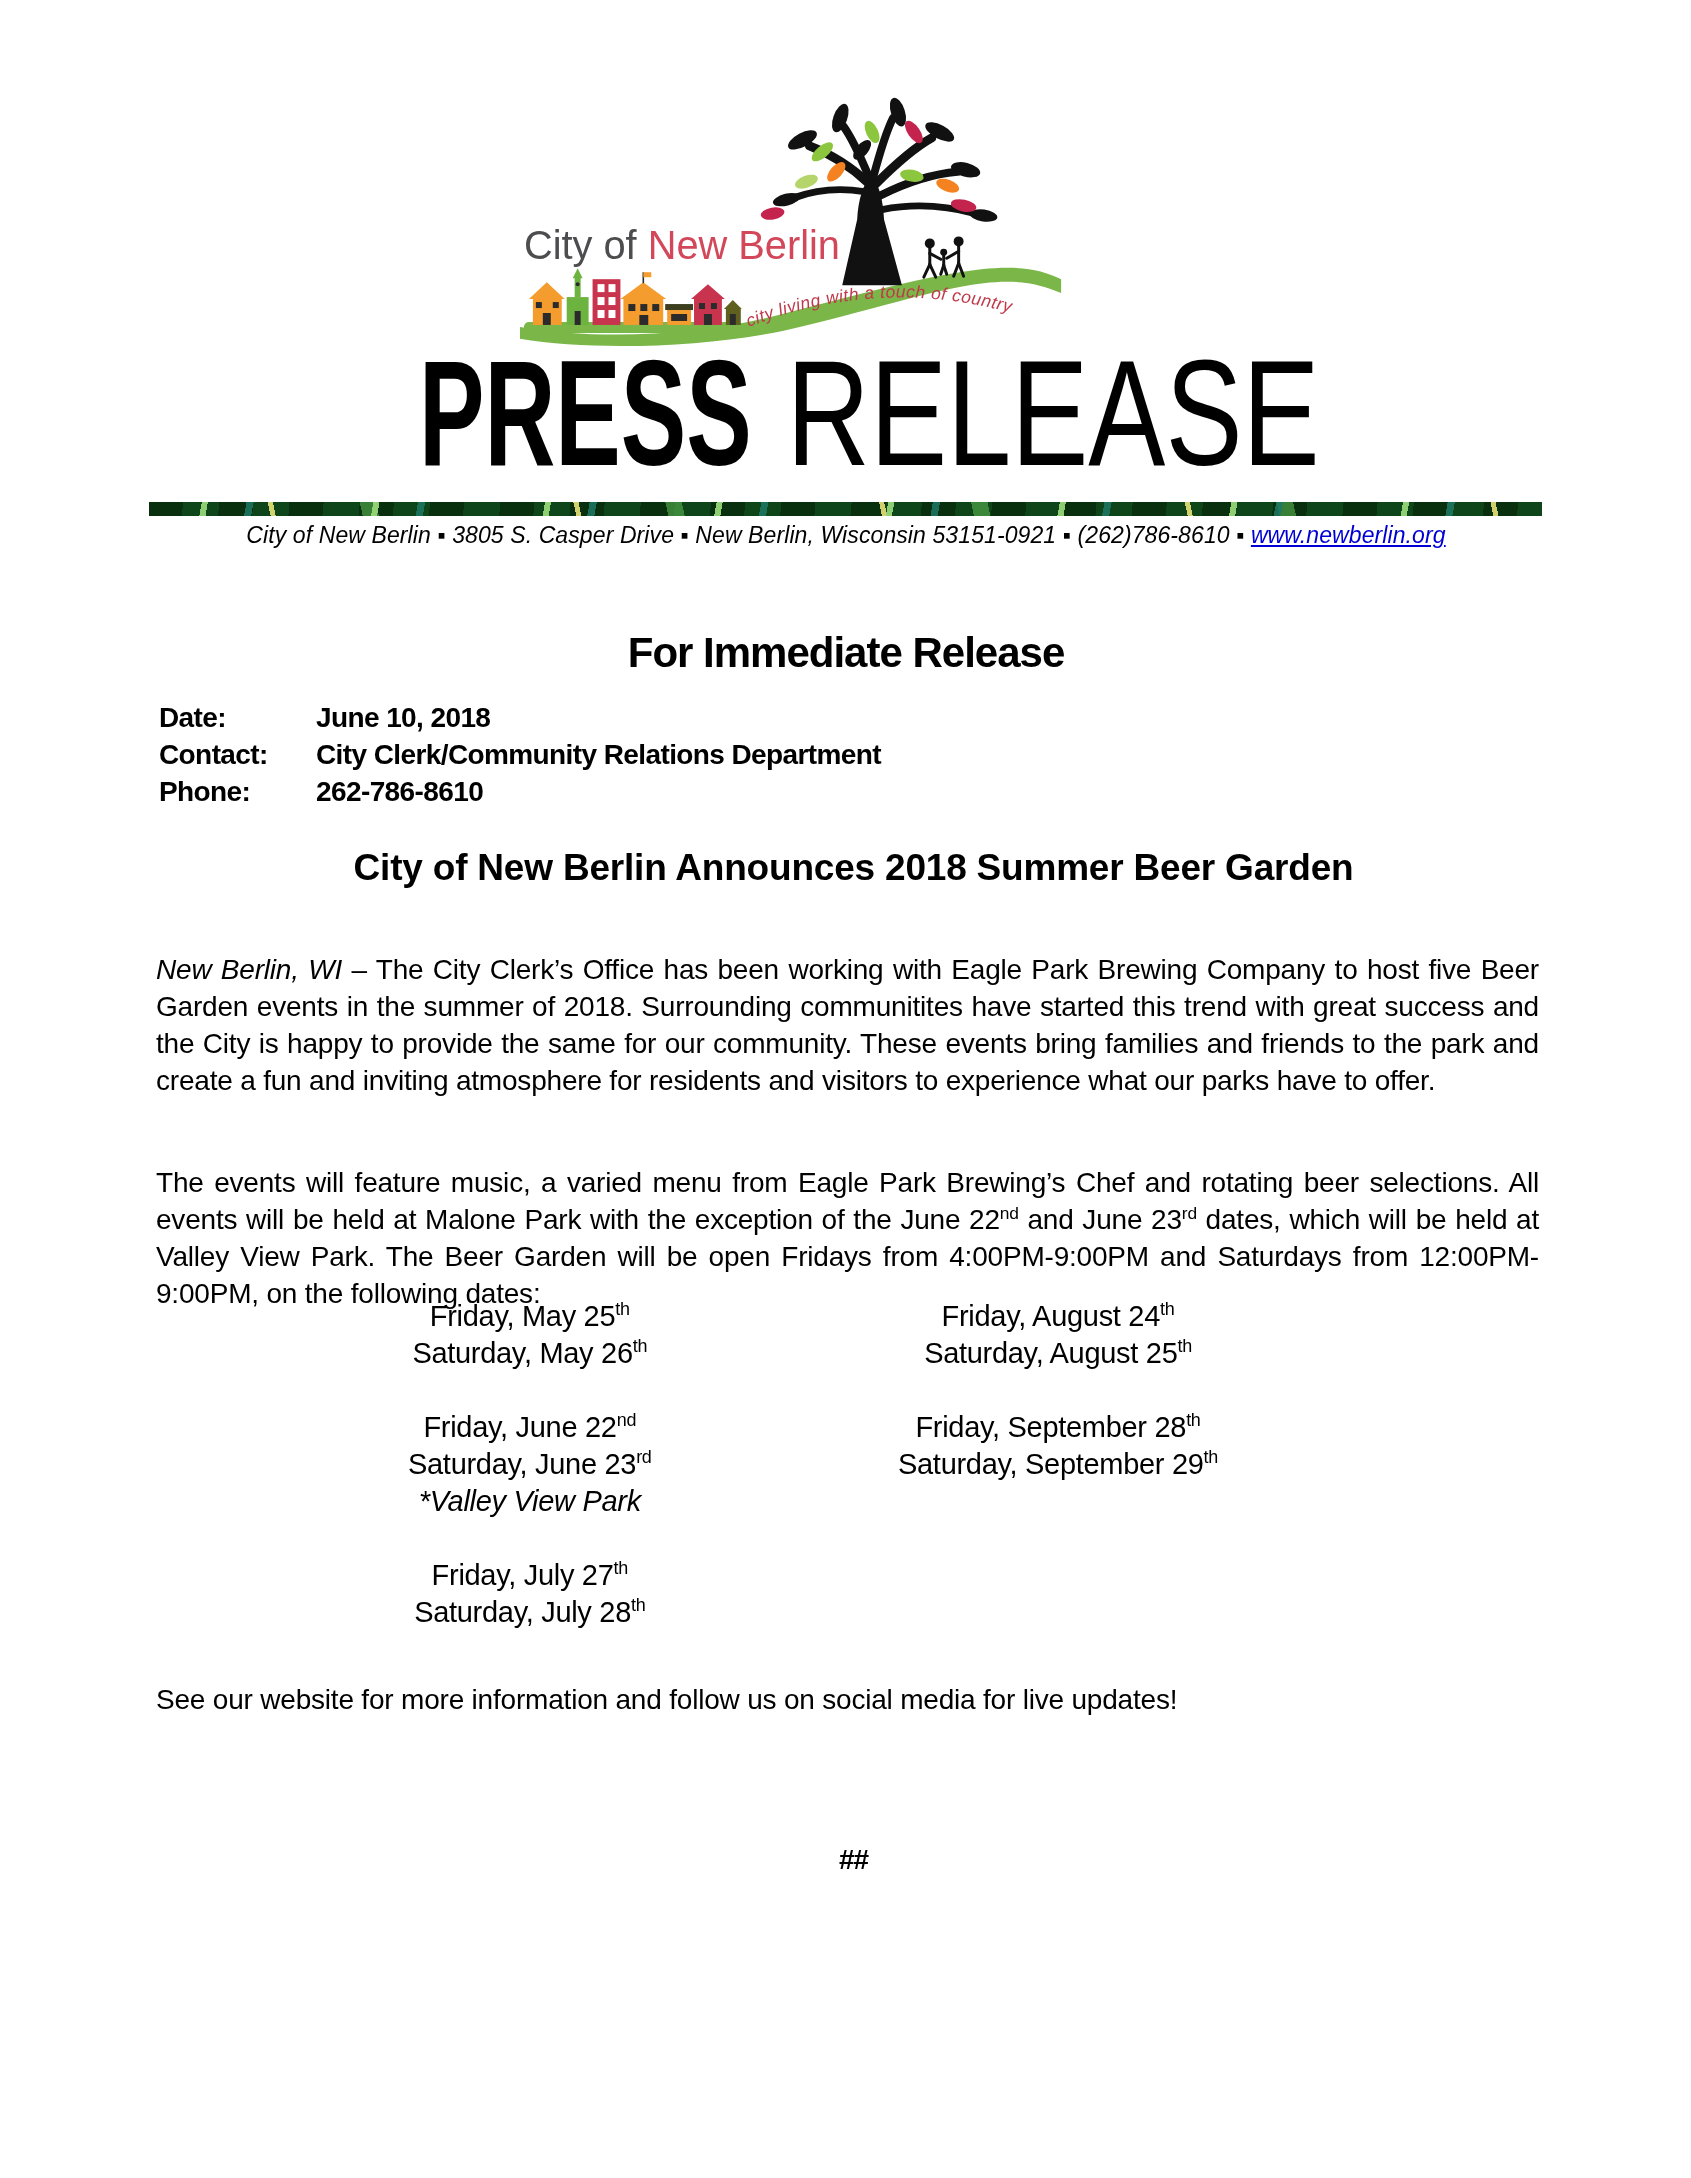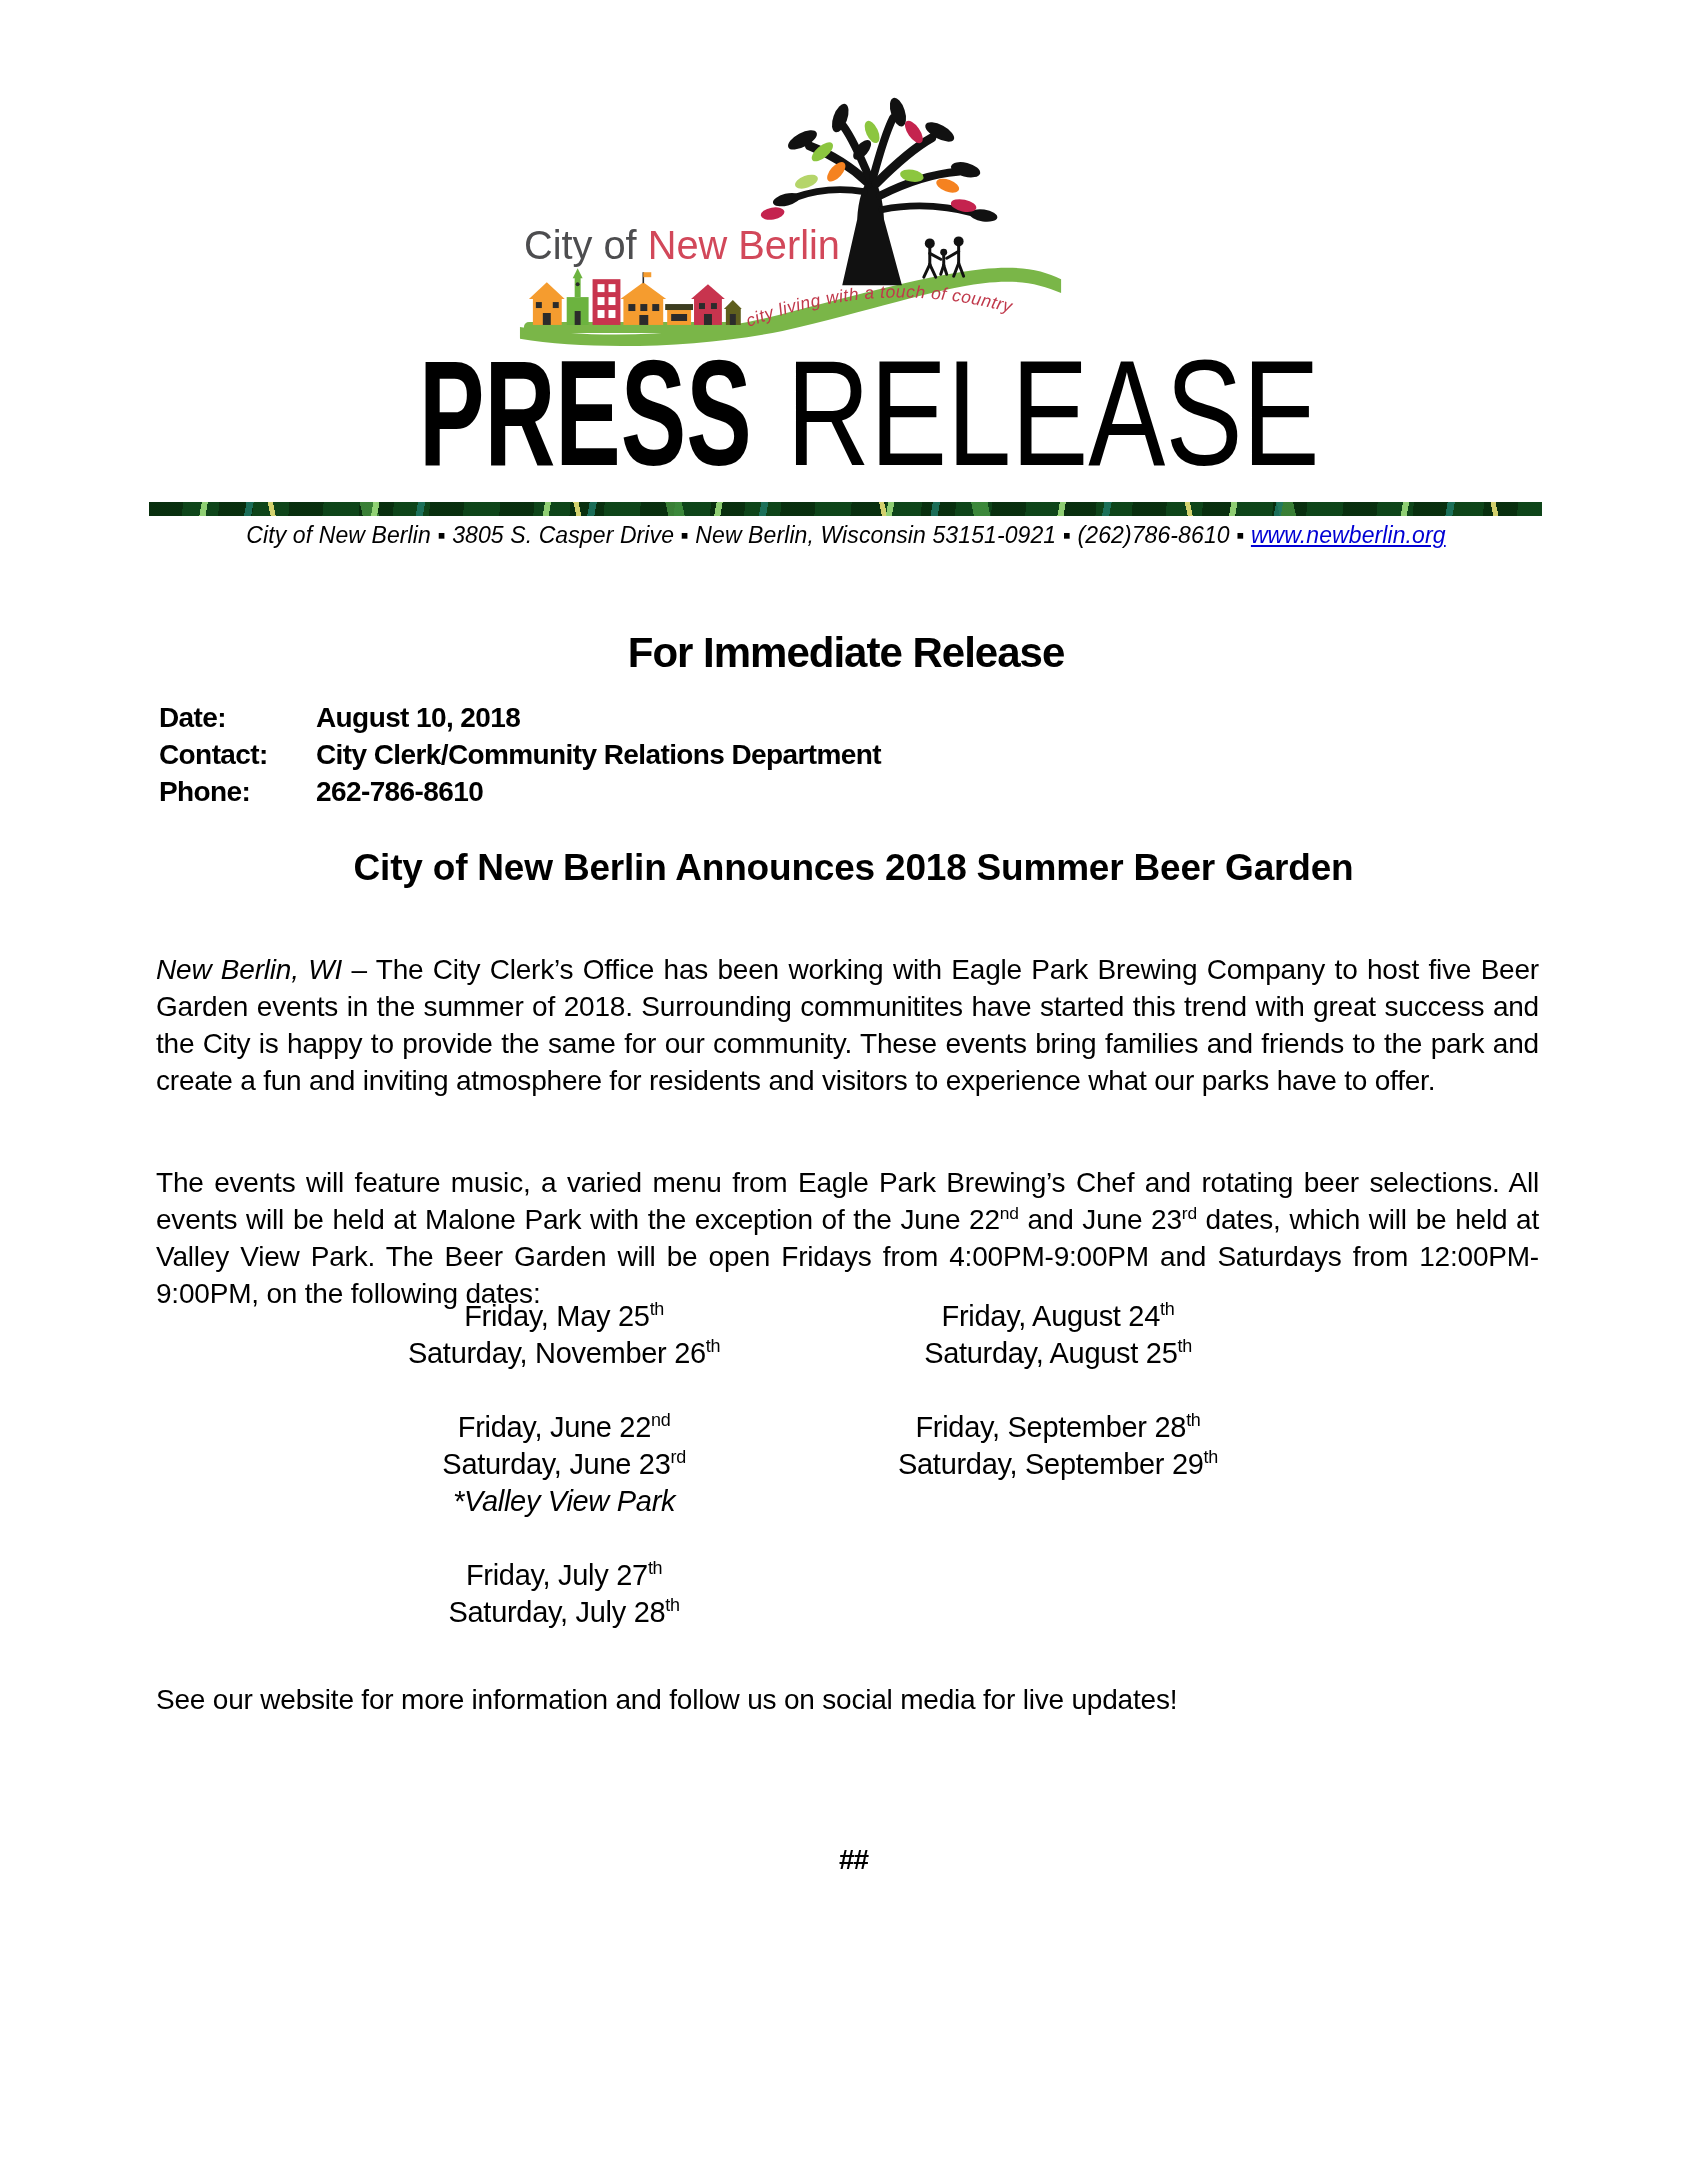--- a/index.html
+++ b/index.html
@@ -215,39 +215,39 @@
   <div class="abs greenbar"></div>
 
   <div class="abs address">
     <span>City of New Berlin ▪ 3805 S. Casper Drive ▪ New Berlin, Wisconsin 53151-0921 ▪ (262)786-8610 ▪ </span><a class="weblink">www.newberlin.org</a>
   </div>
 
   <div class="abs fir">For Immediate Release</div>
 
   <div class="abs meta">
     <div class="meta-row">
-      <span class="meta-label">Date:</span><span class="meta-value">August 10, 2018</span>
+      <span class="meta-label">Date:</span><span class="meta-value">June 10, 2018</span>
     </div>
     <div class="meta-row">
       <span class="meta-label">Contact:</span><span class="meta-value">City Clerk/Community Relations Department</span>
     </div>
     <div class="meta-row">
       <span class="meta-label">Phone:</span><span class="meta-value">262-786-8610</span>
     </div>
   </div>
 
   <div class="abs title">City of New Berlin Announces 2018 Summer Beer Garden</div>
 
   <p class="abs para p1"><em>New Berlin, WI</em><span> – The City Clerk’s Office has been working with Eagle Park Brewing Company to host five Beer Garden events in the summer of 2018. Surrounding communitites have started this trend with great success and the City is happy to provide the same for our community. These events bring families and friends to the park and create a fun and inviting atmosphere for residents and visitors to experience what our parks have to offer.</span></p>
 
   <p class="abs para p2"><span>The events will feature music, a varied menu from Eagle Park Brewing’s Chef and rotating beer selections. All events will be held at Malone Park with the exception of the June 22</span><sup>nd</sup><span> and June 23</span><sup>rd</sup><span> dates, which will be held at Valley View Park. The Beer Garden will be open Fridays from 4:00PM-9:00PM and Saturdays from 12:00PM-9:00PM, on the following dates:</span></p>
 
   <div class="abs date-col date-col-left">
     <div class="date-line"><span>Friday, May 25</span><sup>th</sup></div>
-    <div class="date-line"><span>Saturday, November 26</span><sup>th</sup></div>
+    <div class="date-line"><span>Saturday, May 26</span><sup>th</sup></div>
     <div class="date-line"></div>
     <div class="date-line"><span>Friday, June 22</span><sup>nd</sup></div>
     <div class="date-line"><span>Saturday, June 23</span><sup>rd</sup></div>
     <div class="date-line date-note"><span>*Valley View Park</span></div>
     <div class="date-line"></div>
     <div class="date-line"><span>Friday, July 27</span><sup>th</sup></div>
     <div class="date-line"><span>Saturday, July 28</span><sup>th</sup></div>
   </div>
 
   <div class="abs date-col date-col-right">

